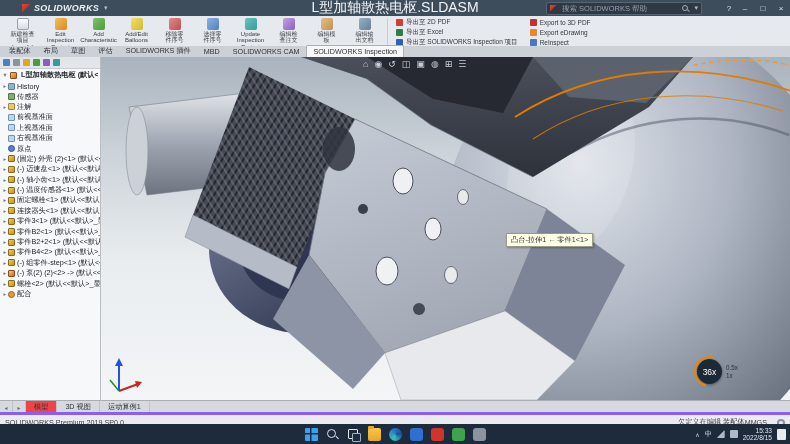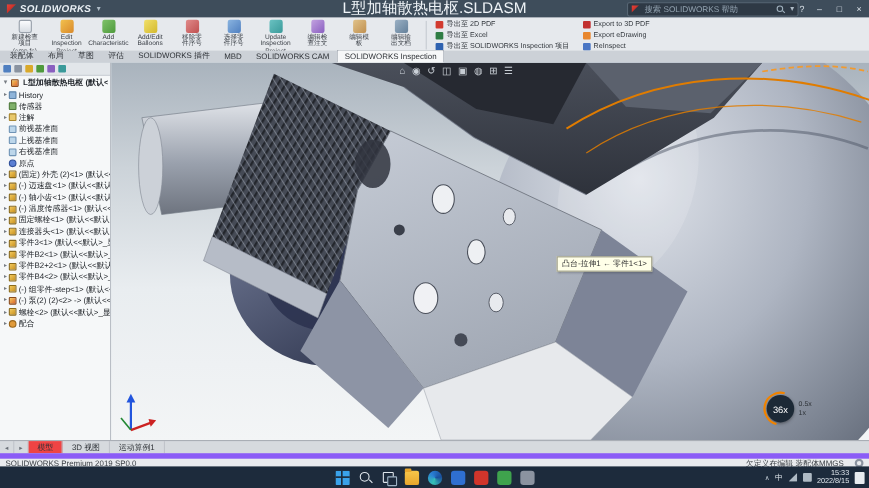--- a/index.html
+++ b/index.html
@@ -3,27 +3,27 @@
 <meta charset="utf-8">
 <style>
   html,body{margin:0;padding:0;background:#222;}
   .app{position:relative;width:790px;height:444px;overflow:hidden;
        font-family:"Liberation Sans","DejaVu Sans",sans-serif;background:#e3e6ea;
        -webkit-font-smoothing:antialiased;}
 
   
   .titlebar{position:absolute;left:0;top:0;right:0;height:16px;background:#3e4d5b;
             display:flex;align-items:center;color:#e8eef3;}
-  .swlogo{display:flex;align-items:center;gap:3px;padding:0 6px;font-weight:bold;
+  .swlogo{display:flex;align-items:center;gap:3px;padding:0 22px;font-weight:bold;
           font-style:italic;font-size:9px;letter-spacing:.3px;}
   .swmark{width:9px;height:9px;background:linear-gradient(135deg,#e8433a,#a81d16);
           clip-path:polygon(0 0,100% 0,0 100%);}
   .menu-caret{font-size:7px;color:#aebbc6;margin-left:2px;}
   .doc-title{position:absolute;left:50%;transform:translateX(-50%);font-size:14px;color:#eef3f7;white-space:nowrap;}
-  .searchbox{position:absolute;right:64px;width:148px;height:11px;background:#2e3945;
+  .searchbox{position:absolute;right:88px;width:148px;height:11px;background:#2e3945;
              border:1px solid #566573;border-radius:2px;display:flex;align-items:center;padding:0 3px;gap:3px;}
   .searchbox .swmark{width:7px;height:7px;}
   .searchbox input{flex:1;background:transparent;border:none;outline:none;color:#cdd6de;
                    font-size:7.5px;font-family:inherit;min-width:0;}
   .searchbox input::placeholder{color:#93a3b1;}
   .mag-icon{position:relative;width:7px;height:7px;flex:none;}
   .mag-icon::before{content:"";position:absolute;left:0;top:0;width:4px;height:4px;border:1px solid #9fb0bd;border-radius:50%;}
   .mag-icon::after{content:"";position:absolute;left:5px;top:5px;width:2.5px;height:1px;background:#9fb0bd;transform:rotate(45deg);}
   .winbtns{position:absolute;right:0;top:0;height:100%;display:flex;align-items:center;}
   .winbtn{width:18px;height:100%;display:flex;align-items:center;justify-content:center;font-size:8px;color:#dfe6ec;}
@@ -104,21 +104,21 @@
   .triad{position:absolute;left:4px;top:296px;}
 
   
   .model-tabs{position:absolute;top:400px;left:0;right:0;height:12px;background:#d6dade;
               border-top:1px solid #a9aeb5;display:flex;align-items:stretch;font-size:7.2px;color:#2e3237;}
   .mtab-nav{width:12px;display:flex;align-items:center;justify-content:center;color:#6a7078;font-size:6px;border-right:1px solid #c0c4ca;}
   .mtab{padding:0 8px;display:flex;align-items:center;border-right:1px solid #c0c4ca;}
   .mtab.active{background:#ef4444;}
 
   .statusbar{position:absolute;top:412px;left:0;right:0;height:12px;background:#e9ebee;
-             border-top:5px solid #8b5cf6;display:flex;align-items:flex-start;font-size:7.2px;
+             border-top:3px solid #8b5cf6;display:flex;align-items:flex-end;font-size:7.2px;
              color:#3a3f45;padding:0 5px;}
   .sbleft{flex:1;}
   .sbitem{white-space:nowrap;}
   .sbgear{width:8px;height:8px;border-radius:50%;background:#8b93a0;margin-left:10px;position:relative;}
   .sbgear::after{content:"";position:absolute;inset:2px;border-radius:50%;background:#e9ebee;}
 
   
   .taskbar{position:absolute;top:424px;left:0;right:0;height:20px;background:#1d2b3c;
            display:flex;align-items:center;justify-content:center;gap:8px;}
   .tico{width:13px;height:13px;border-radius:3px;flex:none;position:relative;}

